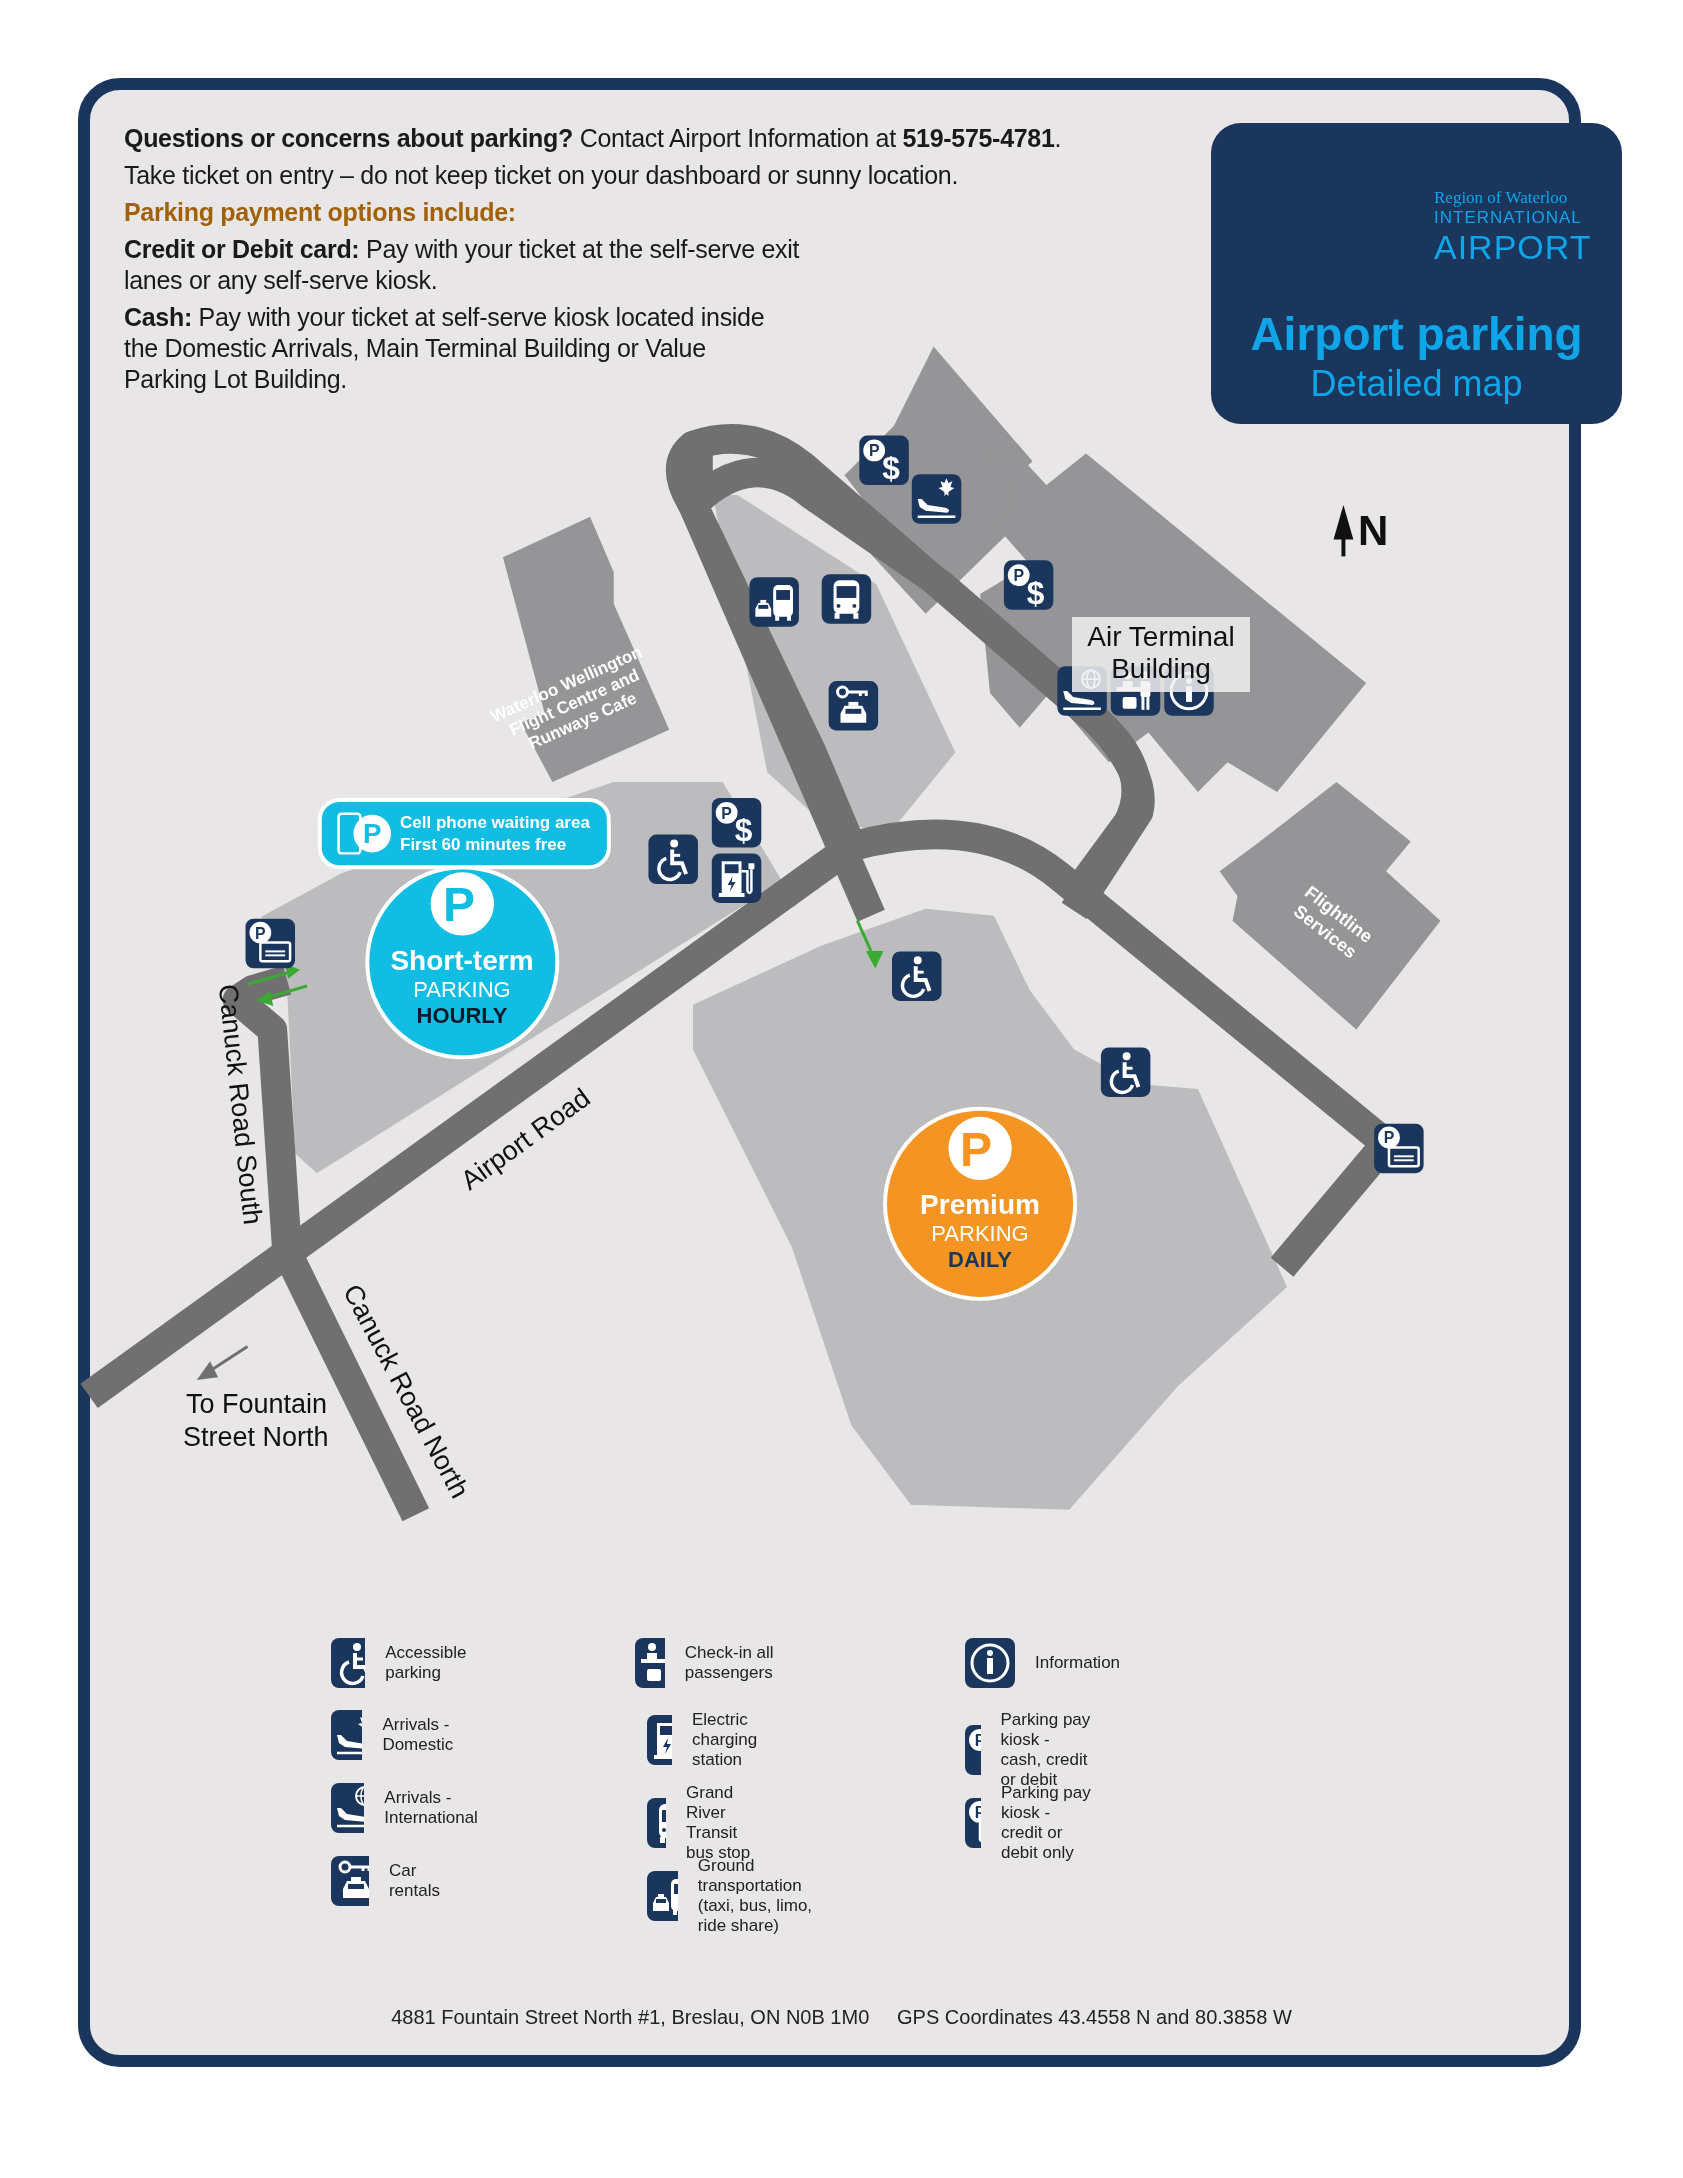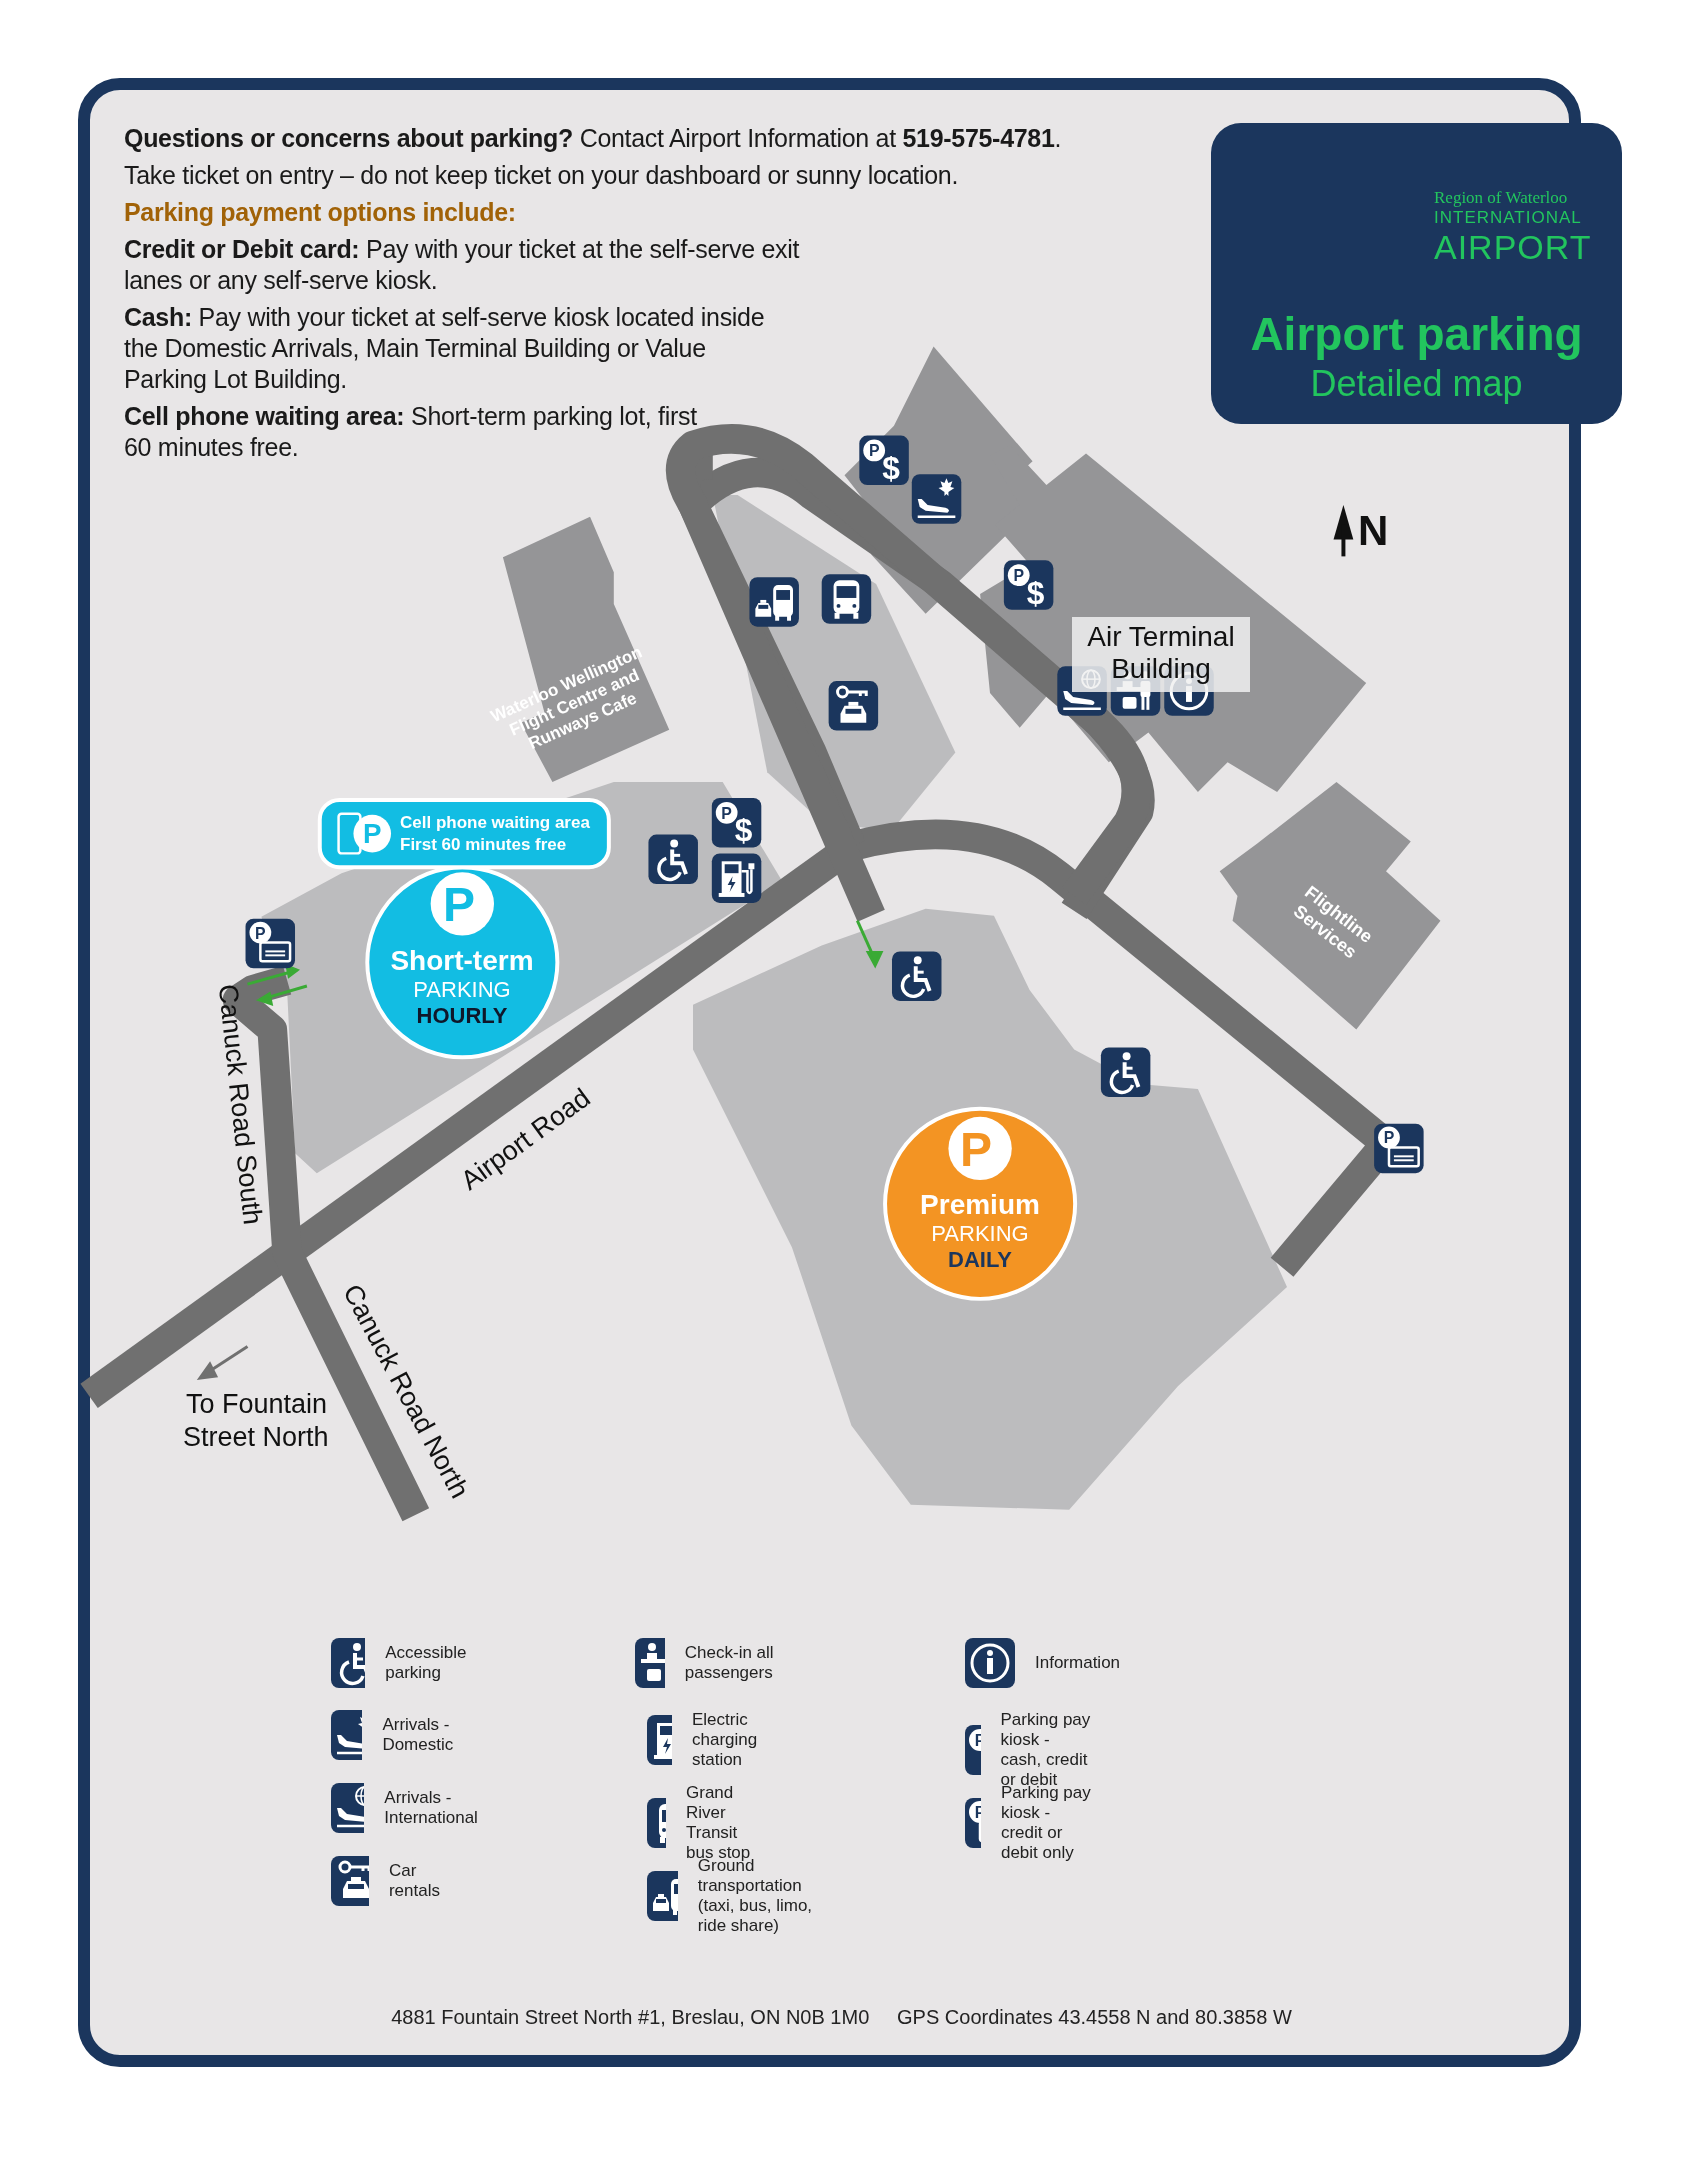--- a/index.html
+++ b/index.html
@@ -3,21 +3,21 @@
 <meta charset="utf-8">
 <style>
   html,body{margin:0;padding:0;background:#ffffff;}
   body{width:1683px;height:2178px;position:relative;overflow:hidden;font-family:"Liberation Sans",sans-serif;}
   #frame{position:absolute;left:78px;top:78px;width:1503px;height:1989px;background:#e8e6e7;border:12px solid #1b365d;border-radius:42px;box-sizing:border-box;}
   #map{position:absolute;left:0;top:0;width:1683px;height:2178px;}
   .info{position:absolute;left:124px;top:123px;color:#1a1a1a;font-size:25px;line-height:31px;letter-spacing:-0.3px;}
   .info p{margin:0 0 6px 0;}
   .info b{font-weight:bold;}
   .info .blue{color:#a16207;font-weight:bold;margin-top:6px;}
-  #title-box{position:absolute;left:1211px;top:123px;width:411px;height:301px;background:#1b365d;border-radius:30px;color:#22c55e;}
+  #title-box{position:absolute;left:1211px;top:123px;width:411px;height:301px;background:#1b365d;border-radius:30px;color:#0ea5e9;}
   #title-box .logo-text{position:absolute;left:223px;top:65px;font-size:17px;line-height:20px;}
   #title-box .logo-text .l3{font-size:34px;line-height:38px;letter-spacing:1px;}
   #title-box .t1{position:absolute;left:0;width:100%;top:184px;text-align:center;font-size:46px;font-weight:bold;}
   #title-box .t2{position:absolute;left:0;width:100%;top:240px;text-align:center;font-size:36px;}
   .legend{position:absolute;}
   .legend .row{position:absolute;display:flex;align-items:center;}
   .legend .lbl{margin-left:20px;font-size:17px;color:#222;line-height:20px;}
   #footer{position:absolute;left:0;width:1683px;top:2006px;text-align:center;font-size:20px;color:#222;}
   .maplabel{position:absolute;color:#111;font-size:27px;white-space:nowrap;}
 </style>
@@ -247,21 +247,20 @@
   <div style="font-size:22px;line-height:26px;">PARKING</div>
   <div style="font-size:22px;line-height:26px;font-weight:bold;color:#1b365d;">DAILY</div>
 </div>
 
 <div class="info">
   <p><b>Questions or concerns about parking?</b><span> Contact Airport Information at </span><b>519-575-4781</b><span>.</span></p>
   <p>Take ticket on entry – do not keep ticket on your dashboard or sunny location.</p>
   <p class="blue">Parking payment options include:</p>
   <p style="width:693px;"><b>Credit or Debit card:</b><span> Pay with your ticket at the self-serve exit lanes or any self-serve kiosk.</span></p>
   <p style="width:644px;"><b>Cash:</b><span> Pay with your ticket at self-serve kiosk located inside the Domestic Arrivals, Main Terminal Building or Value Parking Lot Building.</span></p>
-  <p style="width:594px;"><b>Cell phone waiting area:</b><span> Short-term parking lot, first 60 minutes free.</span></p>
 </div>
 
 <div id="title-box">
   <div class="logo-text">
     <div style="font-family:'Liberation Serif',serif;">Region of Waterloo</div>
     <div style="letter-spacing:1px;">INTERNATIONAL</div>
     <div class="l3">AIRPORT</div>
   </div>
   <div class="t1">Airport parking</div>
   <div class="t2">Detailed map</div>

